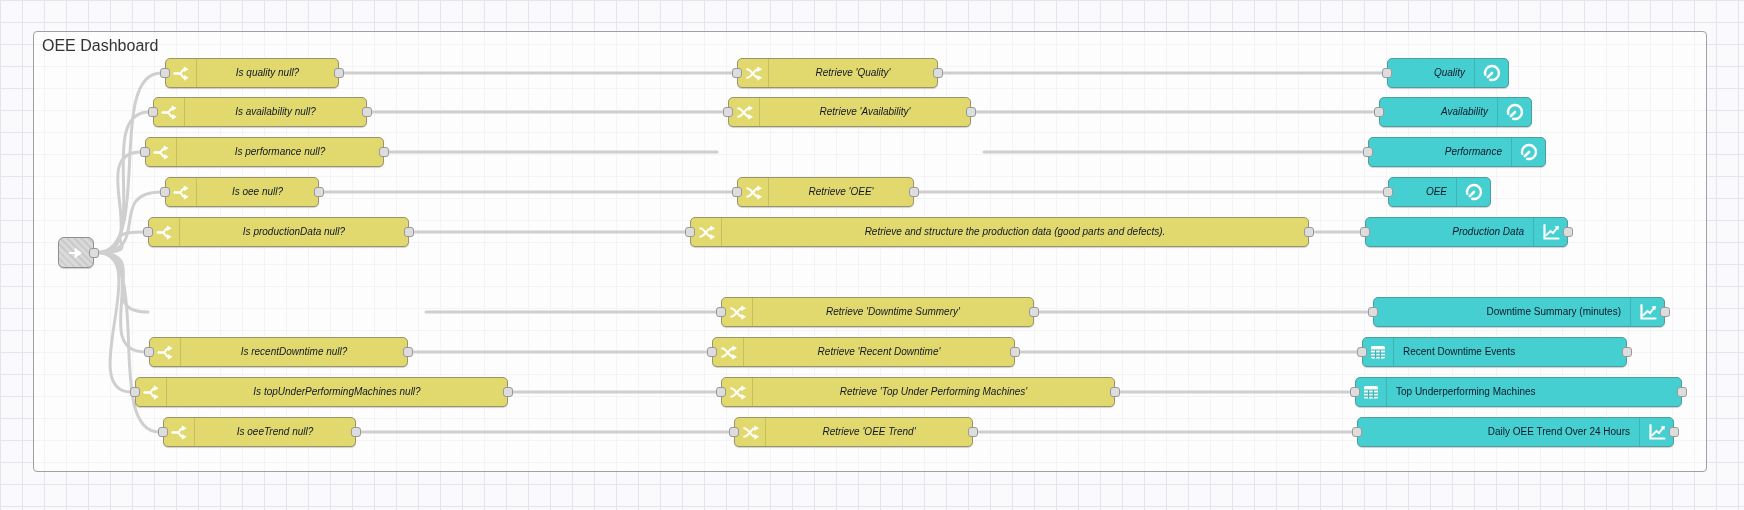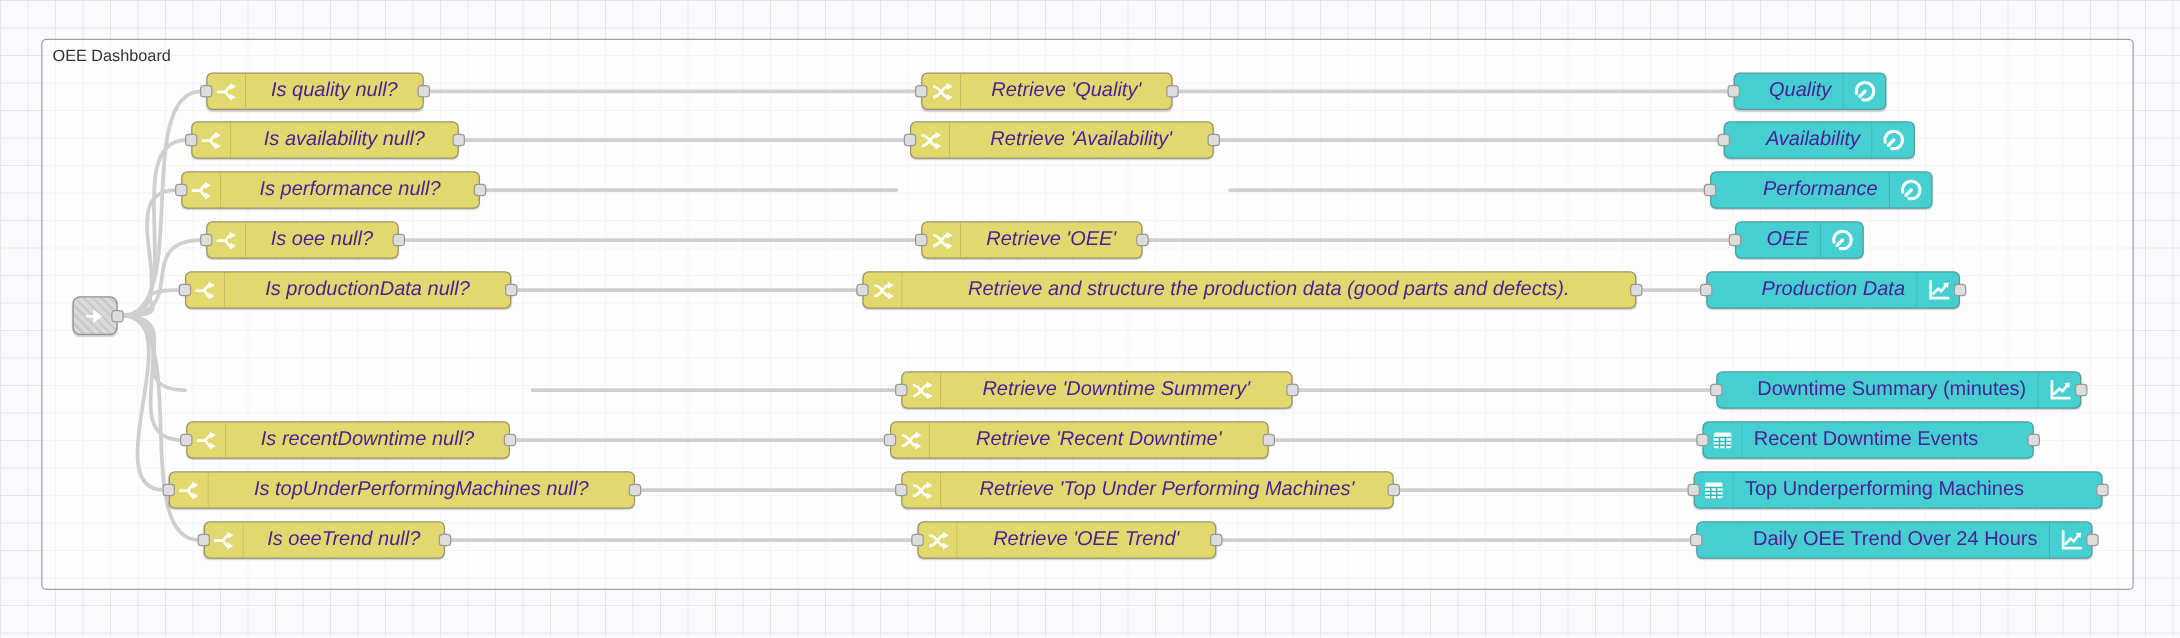--- a/index.html
+++ b/index.html
@@ -15,29 +15,29 @@
     overflow:hidden;
   }
   #group-box{
     position:absolute;left:33px;top:31px;width:1674px;height:441px;
     border:1px solid #a0a0a0;border-radius:4px;
     background:rgba(255,255,255,0.55);
     box-sizing:border-box;
   }
   #group-label{
     position:absolute;left:8px;top:5px;
-    font-size:13px;color:#333;white-space:nowrap;
+    font-size:16px;color:#333;white-space:nowrap;
   }
   #wires{position:absolute;left:0;top:0;width:1744px;height:510px;}
   #wires path{stroke:#969696;stroke-width:3;fill:none;stroke-linecap:round;}
   .node{
     position:absolute;height:30px;display:flex;align-items:stretch;
     border-radius:5px;box-sizing:border-box;
     box-shadow:0 1px 1px rgba(0,0,0,0.18);
-    font-size:16px;color:#4c1d95;
+    font-size:10px;color:#0f172a;
   }
   .node.yellow{background:#e2d96e;border:1px solid #9a9466;}
   .node.teal{background:#45cfd1;border:1px solid #4d9e9e;}
   .node.hub{
     background:#d9d9d9;
     background-image:repeating-linear-gradient(45deg, rgba(0,0,0,0.07) 0 2px, transparent 2px 5px);
     border:1px solid #8f8f8f;border-radius:6px;
     align-items:center;justify-content:center;
   }
   .icon-strip{

